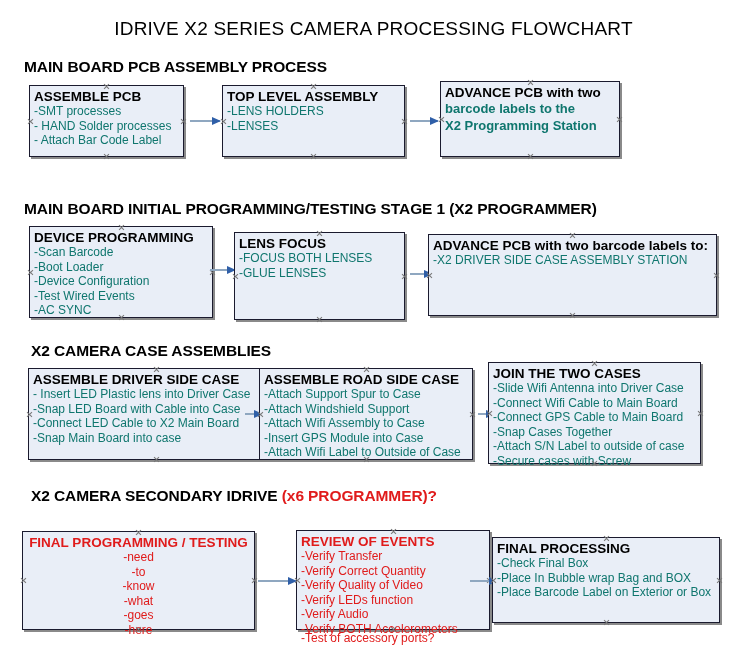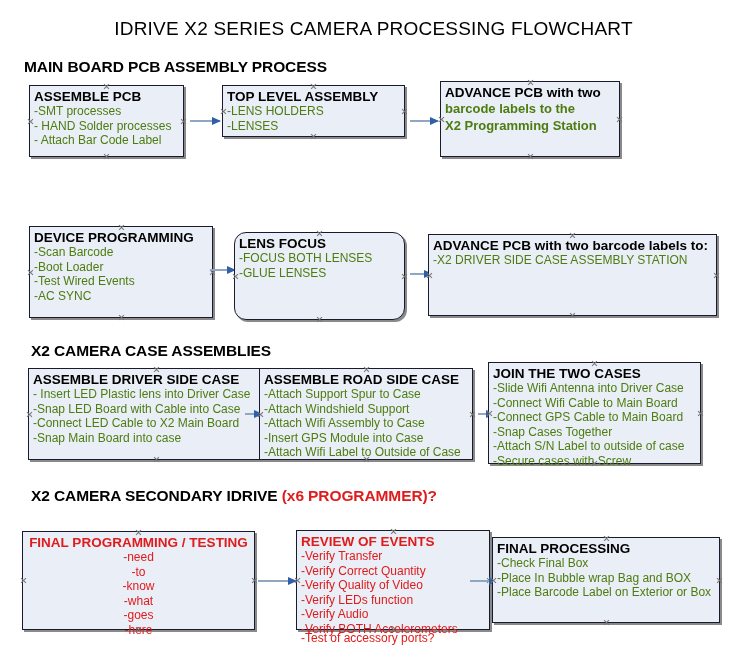--- a/index.html
+++ b/index.html
@@ -51,21 +51,21 @@
   }
   .node .node-title {
     font-size: 13.5px;
     font-weight: bold;
     color: #000000;
     line-height: 15px;
     white-space: nowrap;
   }
   .node .node-line {
     font-size: 12px;
-    color: #4d7c0f;
+    color: #0f766e;
     line-height: 14.5px;
     white-space: nowrap;
   }
   .node.allbold .node-line {
     font-weight: bold;
     font-size: 13px;
     line-height: 17px;
   }
   .node.red .node-title { color: #e01b1b; }
   .node.red .node-line  { color: #e01b1b; }
@@ -127,21 +127,21 @@
     <div class="node-line">- HAND Solder processes</div>
     <div class="node-line">- Attach Bar Code Label</div>
     <span class="handle" style="left:50%; top:0;"></span>
     <span class="handle" style="left:50%; top:100%;"></span>
     <span class="handle" style="left:0; top:50%;"></span>
     <span class="handle" style="left:100%; top:50%;"></span>
   </div>
 
   <div class="arrow" style="left:190px; top:120px; width:30px;"></div>
 
-  <div class="node" style="left:222px; top:85px; width:183px; height:52px;">
+  <div class="node" style="left:222px; top:85px; width:183px; height:72px;">
     <div class="node-title">TOP LEVEL ASSEMBLY</div>
     <div class="node-line">-LENS HOLDERS</div>
     <div class="node-line">-LENSES</div>
     <span class="handle" style="left:50%; top:0;"></span>
     <span class="handle" style="left:50%; top:100%;"></span>
     <span class="handle" style="left:0; top:50%;"></span>
     <span class="handle" style="left:100%; top:50%;"></span>
   </div>
 
   <div class="arrow" style="left:410px; top:120px; width:28px;"></div>
@@ -149,36 +149,40 @@
   <div class="node allbold" style="left:440px; top:81px; width:180px; height:76px;">
     <div class="node-title">ADVANCE PCB with two</div>
     <div class="node-line">barcode labels to the</div>
     <div class="node-line"> X2 Programming Station</div>
     <span class="handle" style="left:50%; top:0;"></span>
     <span class="handle" style="left:50%; top:100%;"></span>
     <span class="handle" style="left:0; top:50%;"></span>
     <span class="handle" style="left:100%; top:50%;"></span>
   </div>
 
+  <div class="section-heading" style="left:24px; top:200px;">
+    <span>MAIN BOARD INITIAL PROGRAMMING/TESTING STAGE 1 (X2 PROGRAMMER)</span>
+  </div>
 
   <div class="node" style="left:29px; top:226px; width:184px; height:92px;">
     <div class="node-title">DEVICE PROGRAMMING</div>
     <div class="node-line">-Scan Barcode</div>
     <div class="node-line">-Boot Loader</div>
+    <div class="node-line">-Device Configuration</div>
     <div class="node-line">-Test Wired Events</div>
     <div class="node-line">-AC SYNC</div>
     <span class="handle" style="left:50%; top:0;"></span>
     <span class="handle" style="left:50%; top:100%;"></span>
     <span class="handle" style="left:0; top:50%;"></span>
     <span class="handle" style="left:100%; top:50%;"></span>
   </div>
 
   <div class="arrow" style="left:210px; top:269px; width:25px;"></div>
 
-  <div class="node" style="left:234px; top:232px; width:171px; height:88px;border-radius:12px;">
+  <div class="node" style="left:234px; top:232px; width:171px; height:88px;">
     <div class="node-title">LENS FOCUS</div>
     <div class="node-line">-FOCUS BOTH LENSES</div>
     <div class="node-line">-GLUE LENSES</div>
     <span class="handle" style="left:50%; top:0;"></span>
     <span class="handle" style="left:50%; top:100%;"></span>
     <span class="handle" style="left:0; top:50%;"></span>
     <span class="handle" style="left:100%; top:50%;"></span>
   </div>
 
   <div class="arrow" style="left:410px; top:273px; width:22px;"></div>

